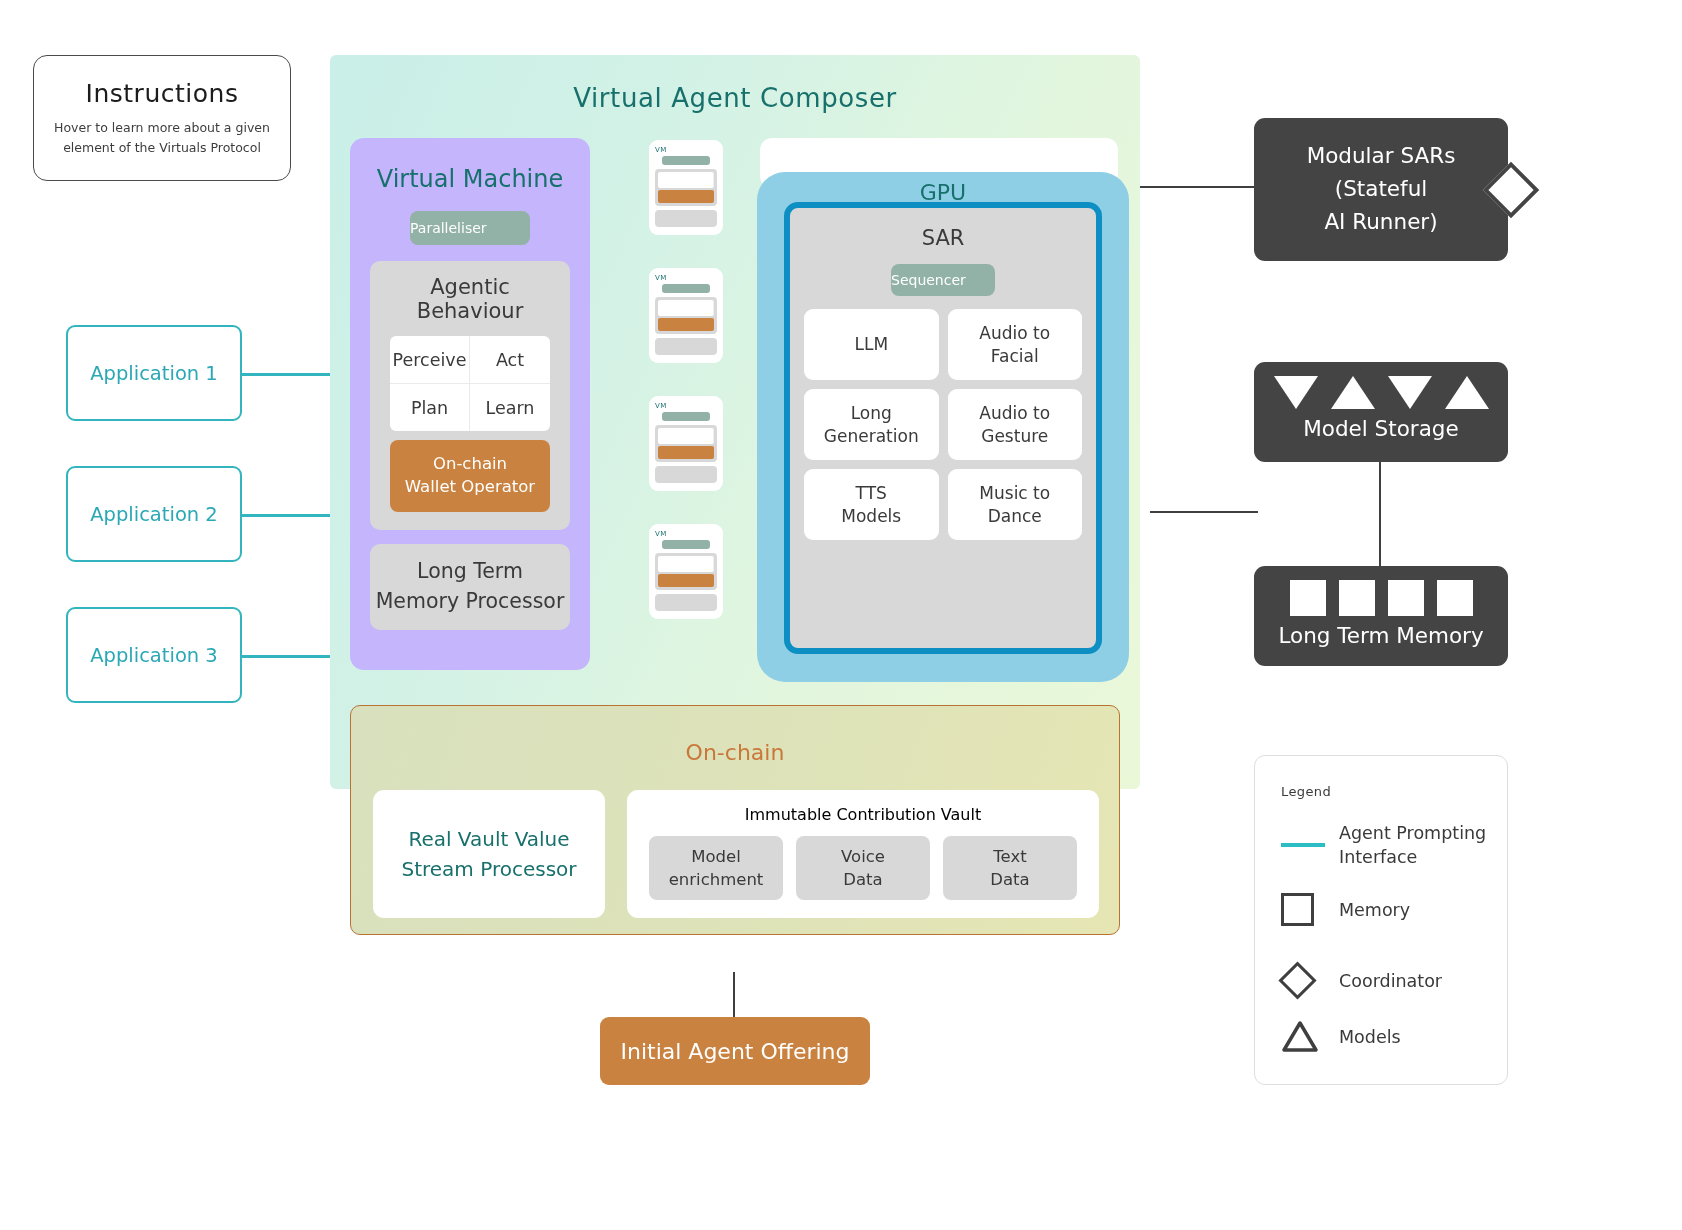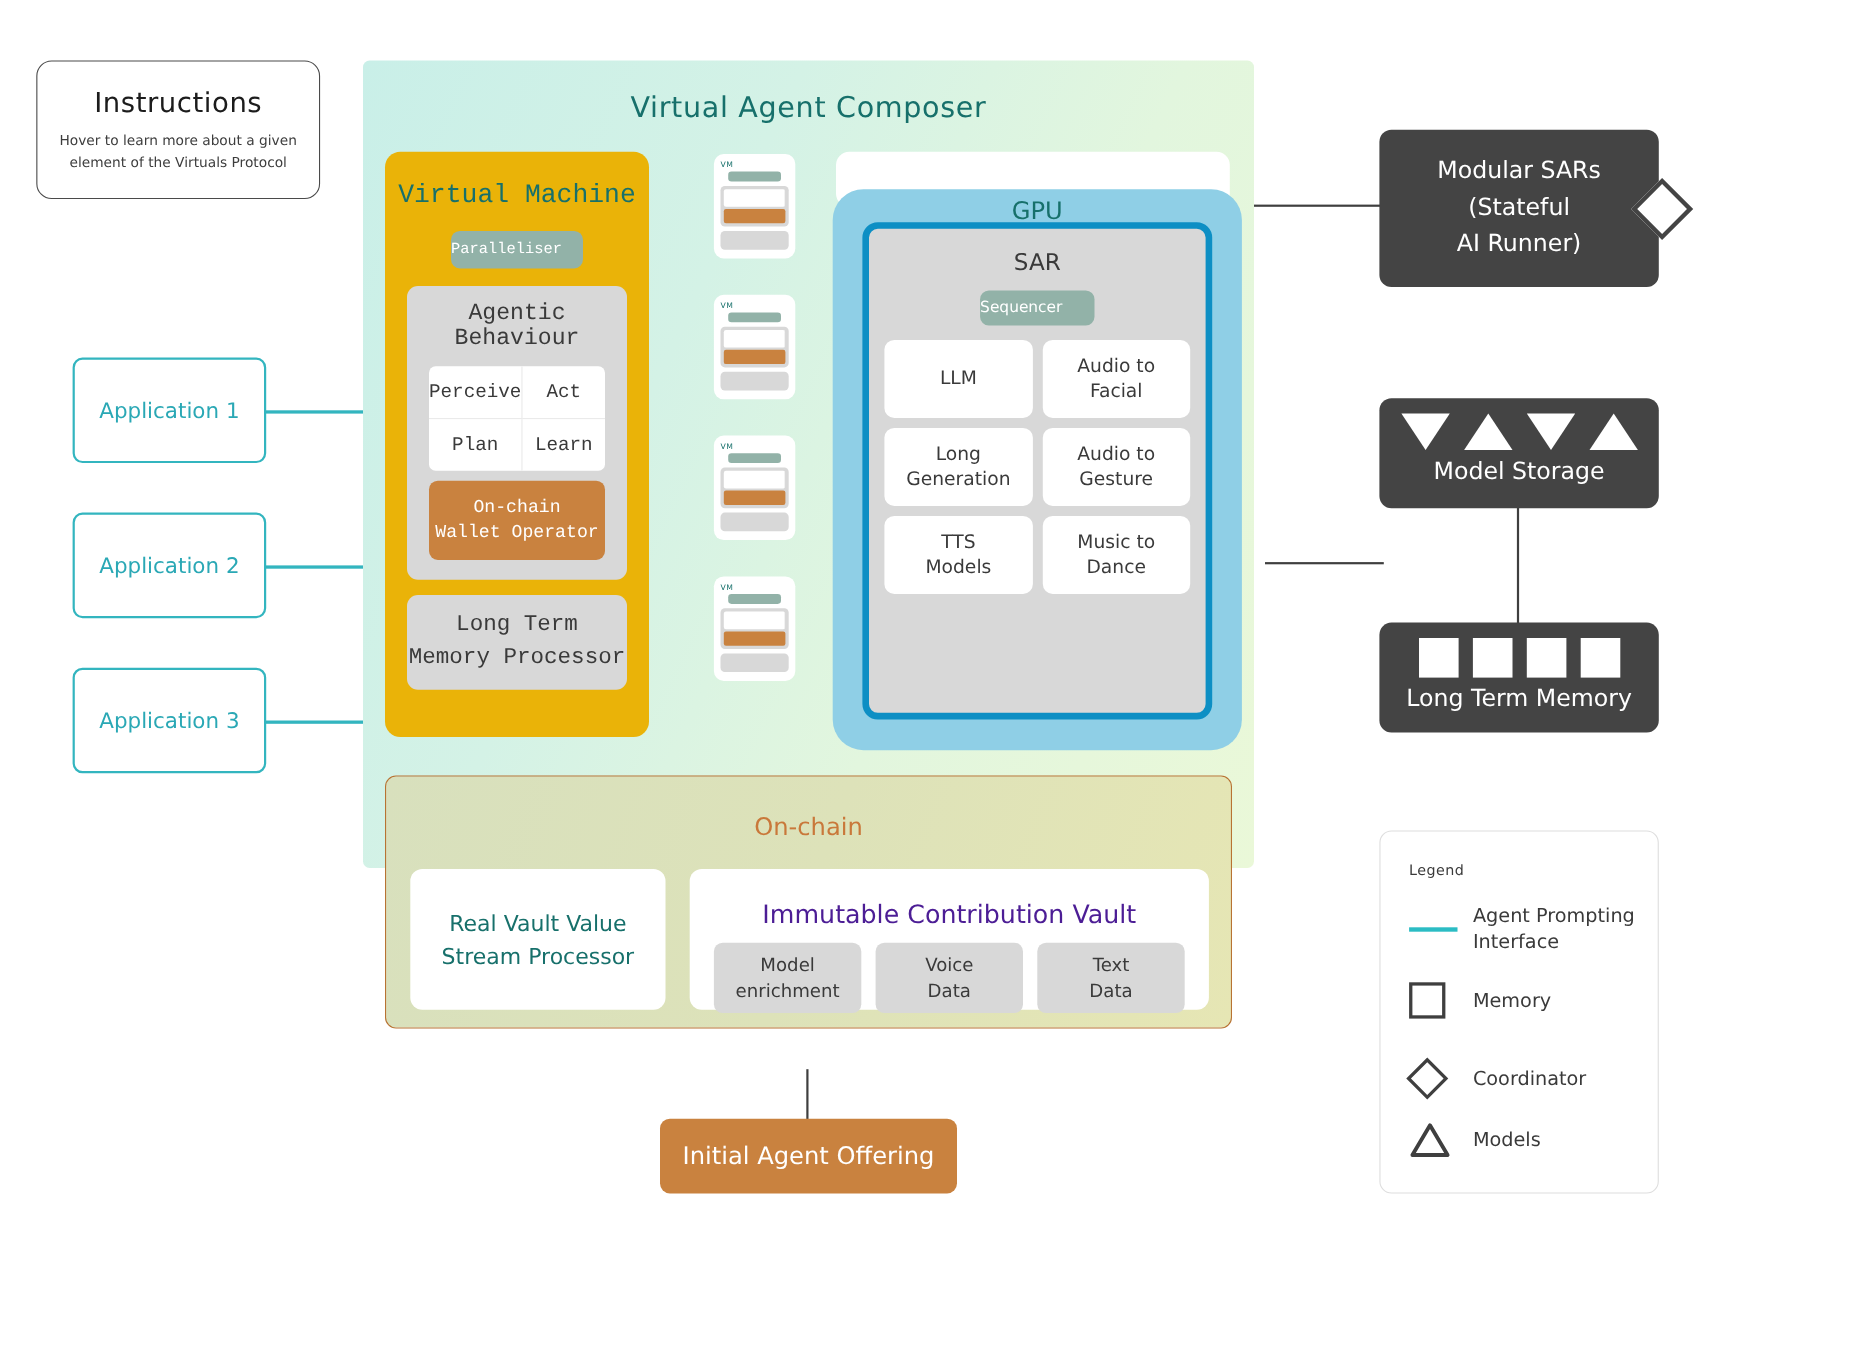--- a/index.html
+++ b/index.html
@@ -22,21 +22,21 @@
   #app2{left:66px;top:466px;}
   #app3{left:66px;top:607px;}
 
   
   #composer{left:330px;top:55px;width:810px;height:734px;border-radius:6px;
     background:linear-gradient(115deg,#c9efe8 0%,#d4f2e6 35%,#e2f6de 65%,#eaf8d8 100%);}
   #composer-title{position:absolute;top:28px;left:0;width:100%;text-align:center;
     font-size:26px;color:#17706b;letter-spacing:.6px;}
 
   
-  #vm-panel{left:350px;top:138px;width:240px;height:532px;background:#eab308;border-radius:14px;font-family:Liberation Mono, monospace;}
+  #vm-panel{left:350px;top:138px;width:240px;height:532px;background:#c4b5fd;border-radius:14px;}
   .vm-h{font-size:24px;color:#17706b;text-align:center;padding-top:27px;}
   .pill{display:inline-flex;align-items:center;justify-content:flex-start;background:#92b2a8;
     color:#fff;border-radius:8px;font-size:14px;}
   #paralleliser{width:120px;height:34px;margin:18px auto 0;display:flex;}
   #agentic{margin:16px 20px 0;background:#d8d8d8;border-radius:10px;padding:14px 20px 18px;}
   #agentic .h{font-size:21px;color:#3a3a3a;text-align:center;margin-bottom:13px;}
   .grid2{display:grid;grid-template-columns:1fr 1fr;background:#fff;border-radius:6px;overflow:hidden;}
   .grid2 .cell{height:47px;display:flex;align-items:center;justify-content:center;font-size:17.5px;
     color:#3a3a3a;border-right:1px solid #eaeaea;border-bottom:1px solid #eaeaea;}
   .grid2 .cell:nth-child(2n){border-right:none;}
@@ -68,21 +68,21 @@
     justify-content:center;text-align:center;font-size:17px;color:#3a3a3a;line-height:1.35;}
 
   
   #onchain{left:350px;top:705px;width:770px;height:230px;border:1.4px solid #b87333;
     border-radius:10px;box-sizing:border-box;
     background:linear-gradient(110deg,#d8e0bd 0%,#dde2b9 50%,#e6e6b4 100%);}
   #onchain-title{position:absolute;top:34px;left:0;width:100%;text-align:center;font-size:22px;color:#c9783a;}
   #rtvs{position:absolute;left:22px;top:84px;width:232px;height:128px;background:#fff;border-radius:11px;
     font-size:20px;color:#17706b;line-height:1.5;}
   #vault{position:absolute;left:276px;top:84px;width:472px;height:128px;background:#fff;border-radius:11px;}
-  #vault .h{text-align:center;font-size:23px;color:#4c1d95;padding-top:29px;}
+  #vault .h{text-align:center;font-size:16px;color:#000000;padding-top:15px;}
   #vault-grid{display:grid;grid-template-columns:repeat(3,1fr);gap:13px;padding:12px 22px 0;}
   .vcell{background:#d8d8d8;border-radius:8px;height:64px;display:flex;align-items:center;
     justify-content:center;text-align:center;font-size:16.5px;color:#3a3a3a;line-height:1.4;}
 
   
   #iao{left:600px;top:1017px;width:270px;height:68px;background:#c9823f;border-radius:9px;
      color:#fff;font-size:22px;}
 
   
   .dark{background:#444444;border-radius:11px;color:#fff;}

